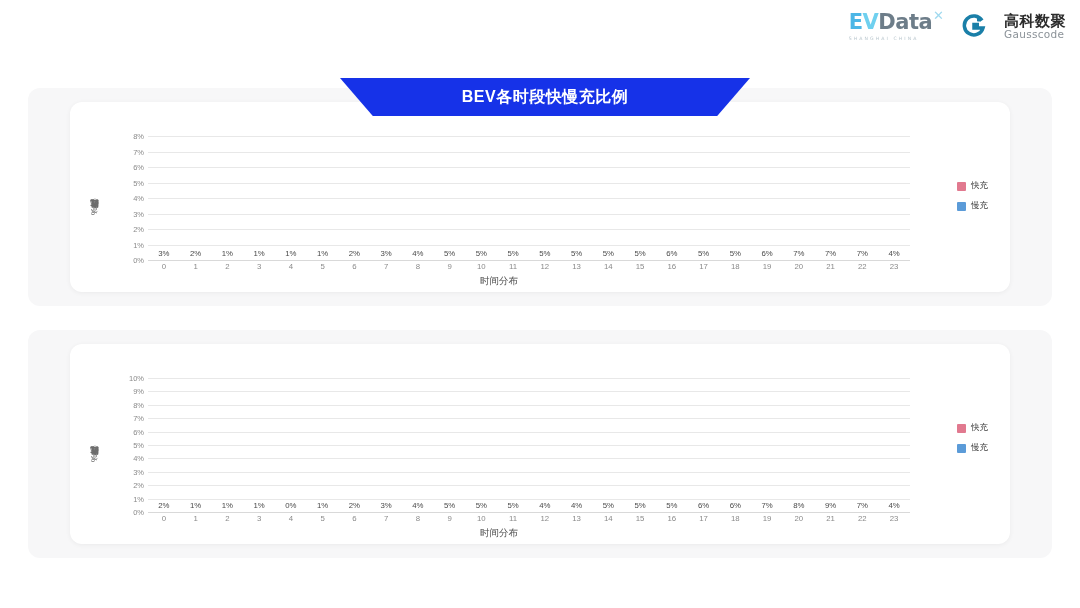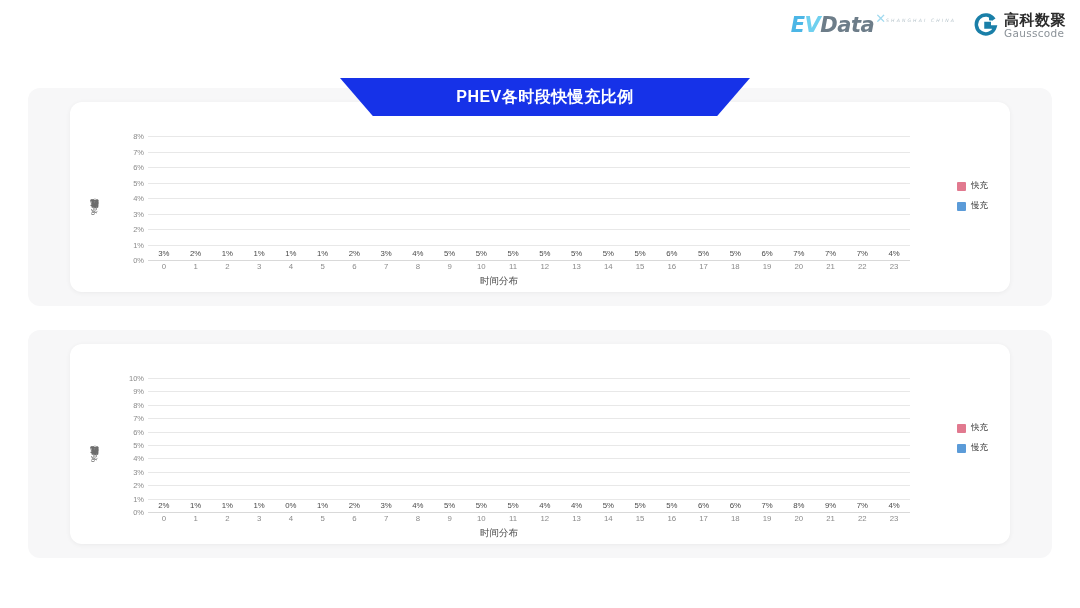--- a/index.html
+++ b/index.html
@@ -9,37 +9,37 @@
     font-family: "Liberation Sans", "DejaVu Sans", sans-serif;
     overflow: hidden;
   }
   .page { position: relative; width: 1080px; height: 608px; background:#fff; }
 
   
   .logo-bar {
     position: absolute; top: 12px; right: 14px;
     display: flex; align-items: center; gap: 18px;
   }
-  .evdata { display:flex; flex-direction:row; align-items:flex-start;font-style:italic; }
+  .evdata { display:flex; flex-direction:column; align-items:flex-start; }
   .evdata-row { display:flex; align-items:flex-start; }
   .evdata-word {
     font-family: "DejaVu Sans", sans-serif;
     font-size: 21px; font-weight: 700; letter-spacing: -0.5px;
     line-height: 1;
   }
   .ev-e { color:#4cb6e6; } .ev-v { color:#6fd0ef; } .ev-d { color:#6d7d89; }
   .evdata-x {
     font-size: 13px; font-weight: 700; color: #9fd9ef;
     margin-left: 1px; margin-top:-4px;
   }
   .evdata-sub {
     font-size: 4.6px; letter-spacing: 2.1px; color: #b9c6cd;
     margin-top: 3px; font-family: "DejaVu Sans", sans-serif;
   }
-  .gauss { display:flex; align-items:center; gap: 6px; }
+  .gauss { display:flex; align-items:center; gap: 18px; }
   .gauss-icon { width: 24px; height: 24px; flex:0 0 auto; }
   .gauss-text { display:flex; flex-direction:column; line-height:1.05; }
   .gauss-cn { font-size: 15px; font-weight: 700; color:#2b2b2b; letter-spacing:0.5px; }
   .gauss-en { font-size: 10.5px; color:#8b9298; letter-spacing:0.3px;
               font-family:"DejaVu Sans", sans-serif; }
 
   
   .panel {
     position: absolute;
     background: #f7f7f8;
@@ -159,21 +159,21 @@
       <div class="gauss-text">
         <span class="gauss-cn">高科数聚</span>
         <span class="gauss-en">Gausscode</span>
       </div>
     </div>
   </div>
 
   <div class="panel" id="panel1"></div>
   <div class="panel-inner" id="panel1-inner"></div>
   <div class="banner" id="banner1">
-    <span>PHEV各时段快慢充比例</span>
+    <span>BEV各时段快慢充比例</span>
   </div>
   <div class="chart-wrap" id="chart1">
     <div class="ylabel">各时段充电次数占比（%）</div>
     <div class="plot">
       <div class="ticks">
           <div class="tick" style="top: 100%;">0%</div>
           <div class="tick" style="top: 87.5%;">1%</div>
           <div class="tick" style="top: 75%;">2%</div>
           <div class="tick" style="top: 62.5%;">3%</div>
           <div class="tick" style="top: 50%;">4%</div>

